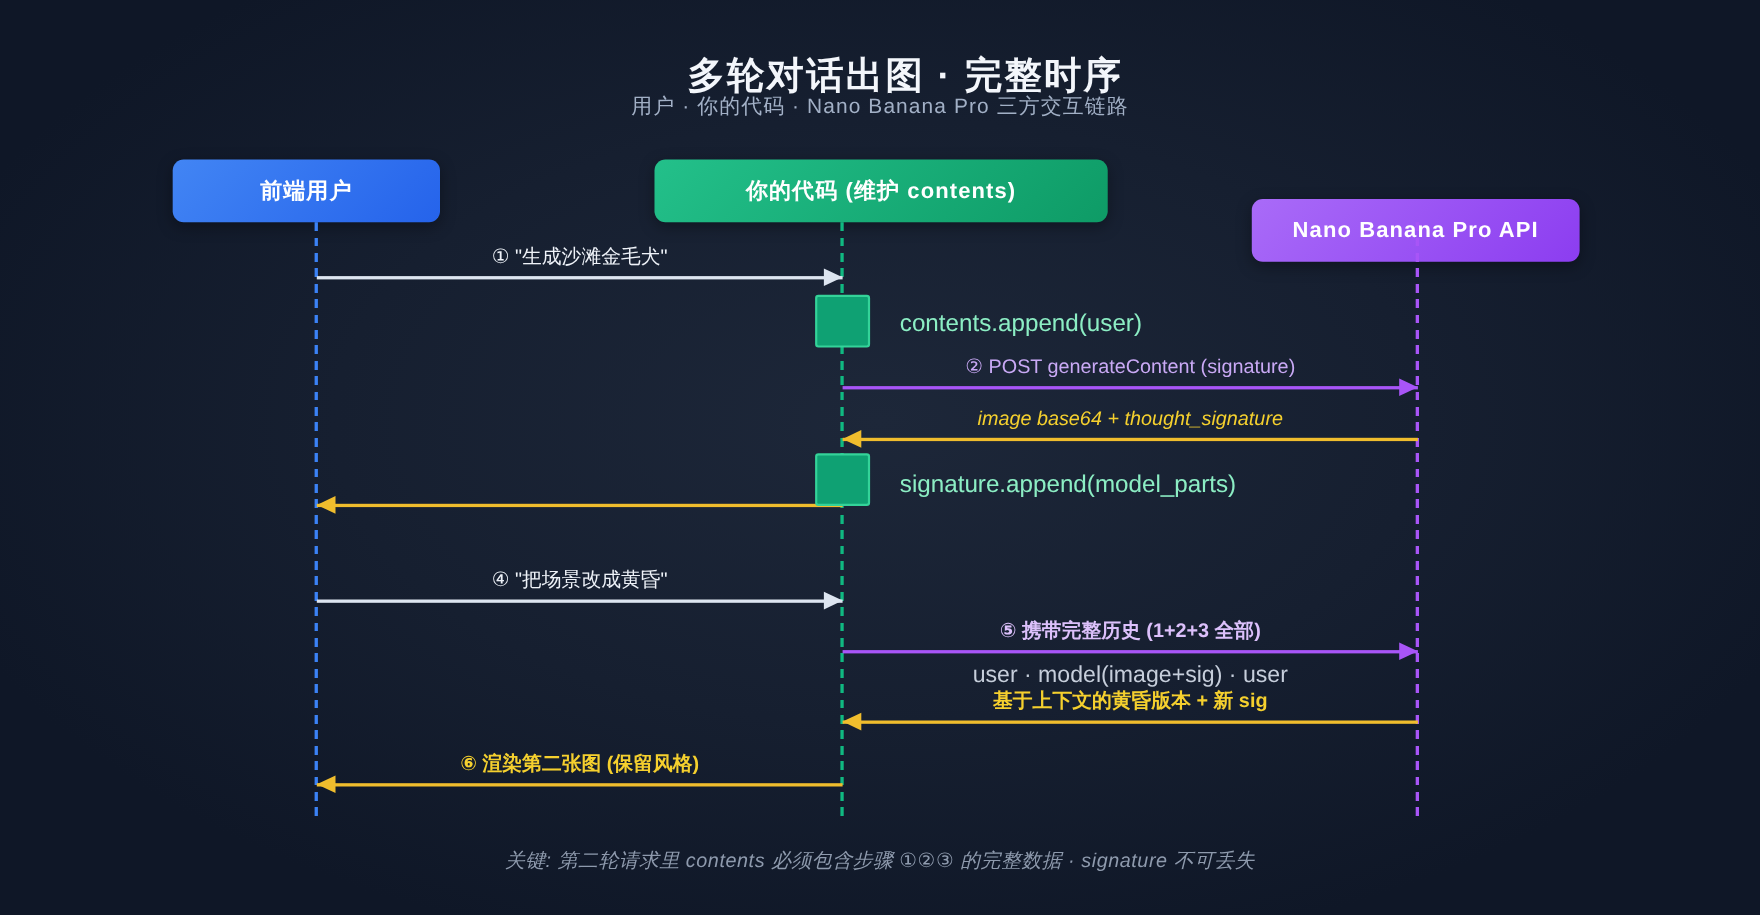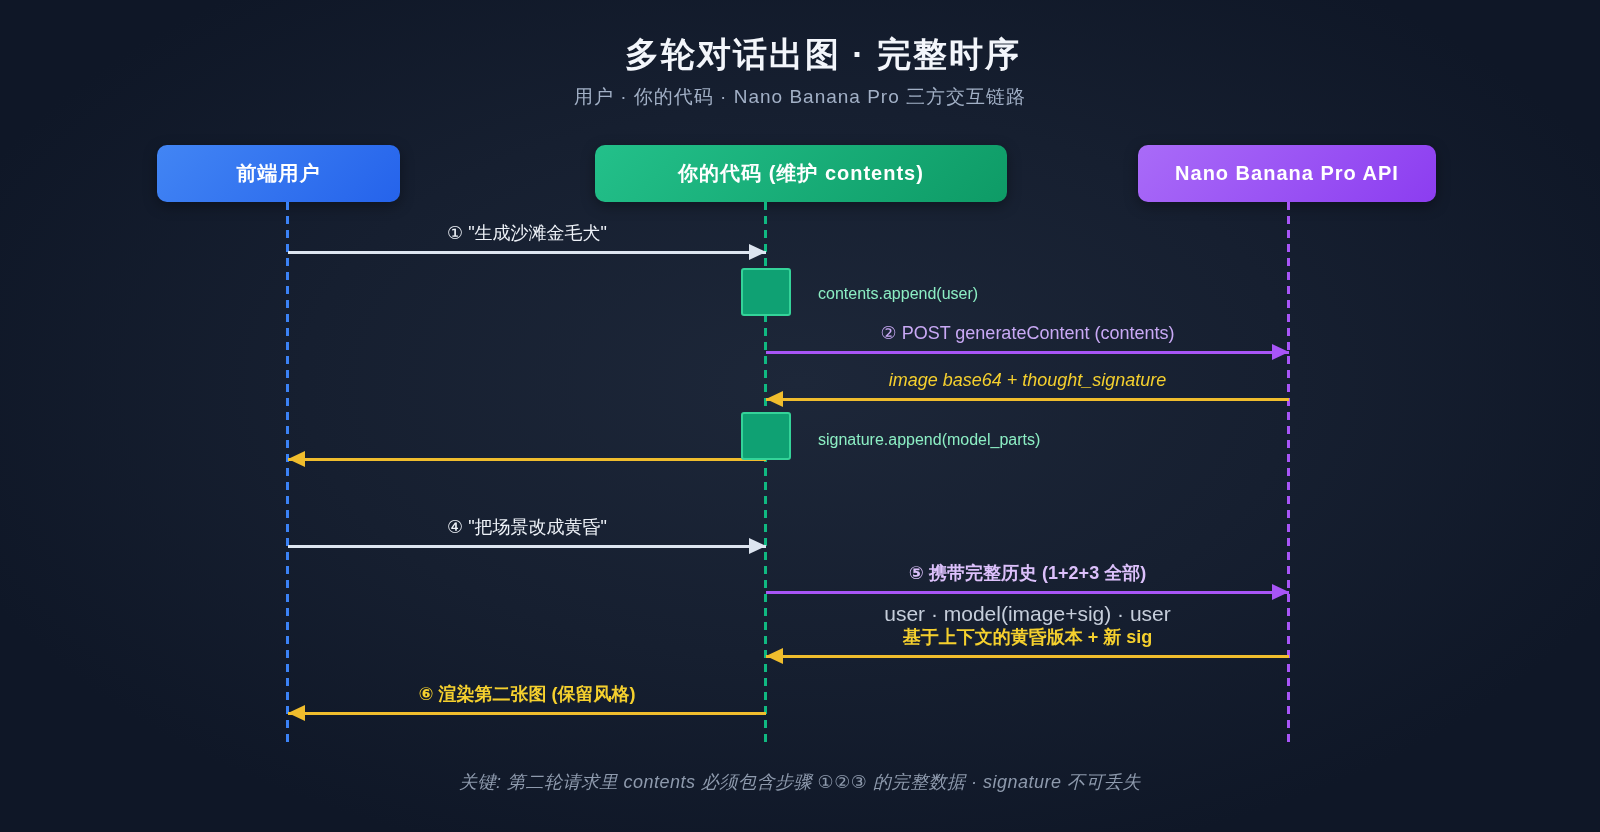--- a/index.html
+++ b/index.html
@@ -8,57 +8,57 @@
 
   .stage {
     position: relative;
     width: 1600px;
     height: 832px;
     overflow: hidden;
     background: radial-gradient(ellipse 900px 500px at 50% 46%, #1d2739 0%, #161f30 55%, #0f1727 100%);
   }
 
   .title {
-    position: absolute; left: 0; top: 32px; width: 100%;
+    position: absolute; left: 0; top: 46px; width: 100%;
     text-align: center; color: #f3f6fb;
     font-size: 34px; font-weight: bold; letter-spacing: 2px; padding-left: 46px;
   }
   .subtitle {
     position: absolute; left: 0; top: 84px; width: 100%;
     text-align: center; color: #a2b0c6; font-size: 19px; letter-spacing: 1px;
   }
 
   .actor {
     position: absolute; top: 145px; height: 57px;
     border-radius: 10px;
     display: flex; align-items: center; justify-content: center;
     color: #ffffff; font-size: 20px; font-weight: bold; letter-spacing: 1px;
     box-shadow: 0 4px 14px rgba(0,0,0,0.35);
   }
   .actor-user { left: 157px; width: 243px; background: linear-gradient(135deg, #4285f4 0%, #2563ropeb 100%); background: linear-gradient(135deg, #4285f4 0%, #2563eb 100%); }
   .actor-code { left: 595px; width: 412px; background: linear-gradient(135deg, #23c08a 0%, #0e9b66 100%); }
-  .actor-api  { left: 1138px; width: 298px; background: linear-gradient(135deg, #a96bf8 0%, #8c3df0 100%); }
+  .actor-api  { left: 1138px; width: 298px; background: linear-gradient(135deg, #a96bf8 0%, #8c3df0 100%); margin-top: 36px; }
 
   .lifeline {
     position: absolute; top: 202px; height: 545px; width: 3px;
   }
   .lifeline-user { left: 286px; background: repeating-linear-gradient(180deg, #3b82f6 0 8px, transparent 8px 14px); }
   .lifeline-code { left: 764px; background: repeating-linear-gradient(180deg, #10b981 0 8px, transparent 8px 14px); }
   .lifeline-api  { left: 1287px; background: repeating-linear-gradient(180deg, #a855f7 0 8px, transparent 8px 14px); }
 
   .activation {
     position: absolute; left: 741px; width: 50px; height: 48px;
     background: #0fa173; border: 2px solid #34d399; border-radius: 3px;
     z-index: 3;
   }
   .act-1 { top: 268px; }
   .act-2 { top: 412px; }
   .act-label {
     position: absolute; left: 818px; height: 24px; line-height: 24px;
-    color: #8ceec4; font-size: 16px; z-index: 3; white-space: nowrap;
+    color: #8ceec4; font-size: 22px; z-index: 3; white-space: nowrap;
   }
   .act-label-1 { top: 282px; }
   .act-label-2 { top: 428px; }
 
   .msg { position: absolute; z-index: 2; }
   .lane-left  { left: 288px; width: 478px; }
   .lane-right { left: 766px; width: 523px; }
 
   .msg-label {
     text-align: center; font-size: 18px; height: 22px; line-height: 22px;
@@ -131,21 +131,21 @@
     <div class="msg-label">① "生成沙滩金毛犬"</div>
     <div class="msg-line">
         <span class="head"></span>
       </div>
   </div>
 
   <div class="activation act-1"></div>
   <div class="act-label act-label-1">contents.append(user)</div>
 
   <div class="msg lane-right dir-right c-purple m2">
-    <div class="msg-label">② POST generateContent (contents)</div>
+    <div class="msg-label">② POST generateContent (signature)</div>
     <div class="msg-line">
         <span class="head"></span>
       </div>
   </div>
 
   <div class="msg lane-right dir-left c-yellow m3">
     <div class="msg-label">image base64 + thought_signature</div>
     <div class="msg-line">
         <span class="head"></span>
       </div>

